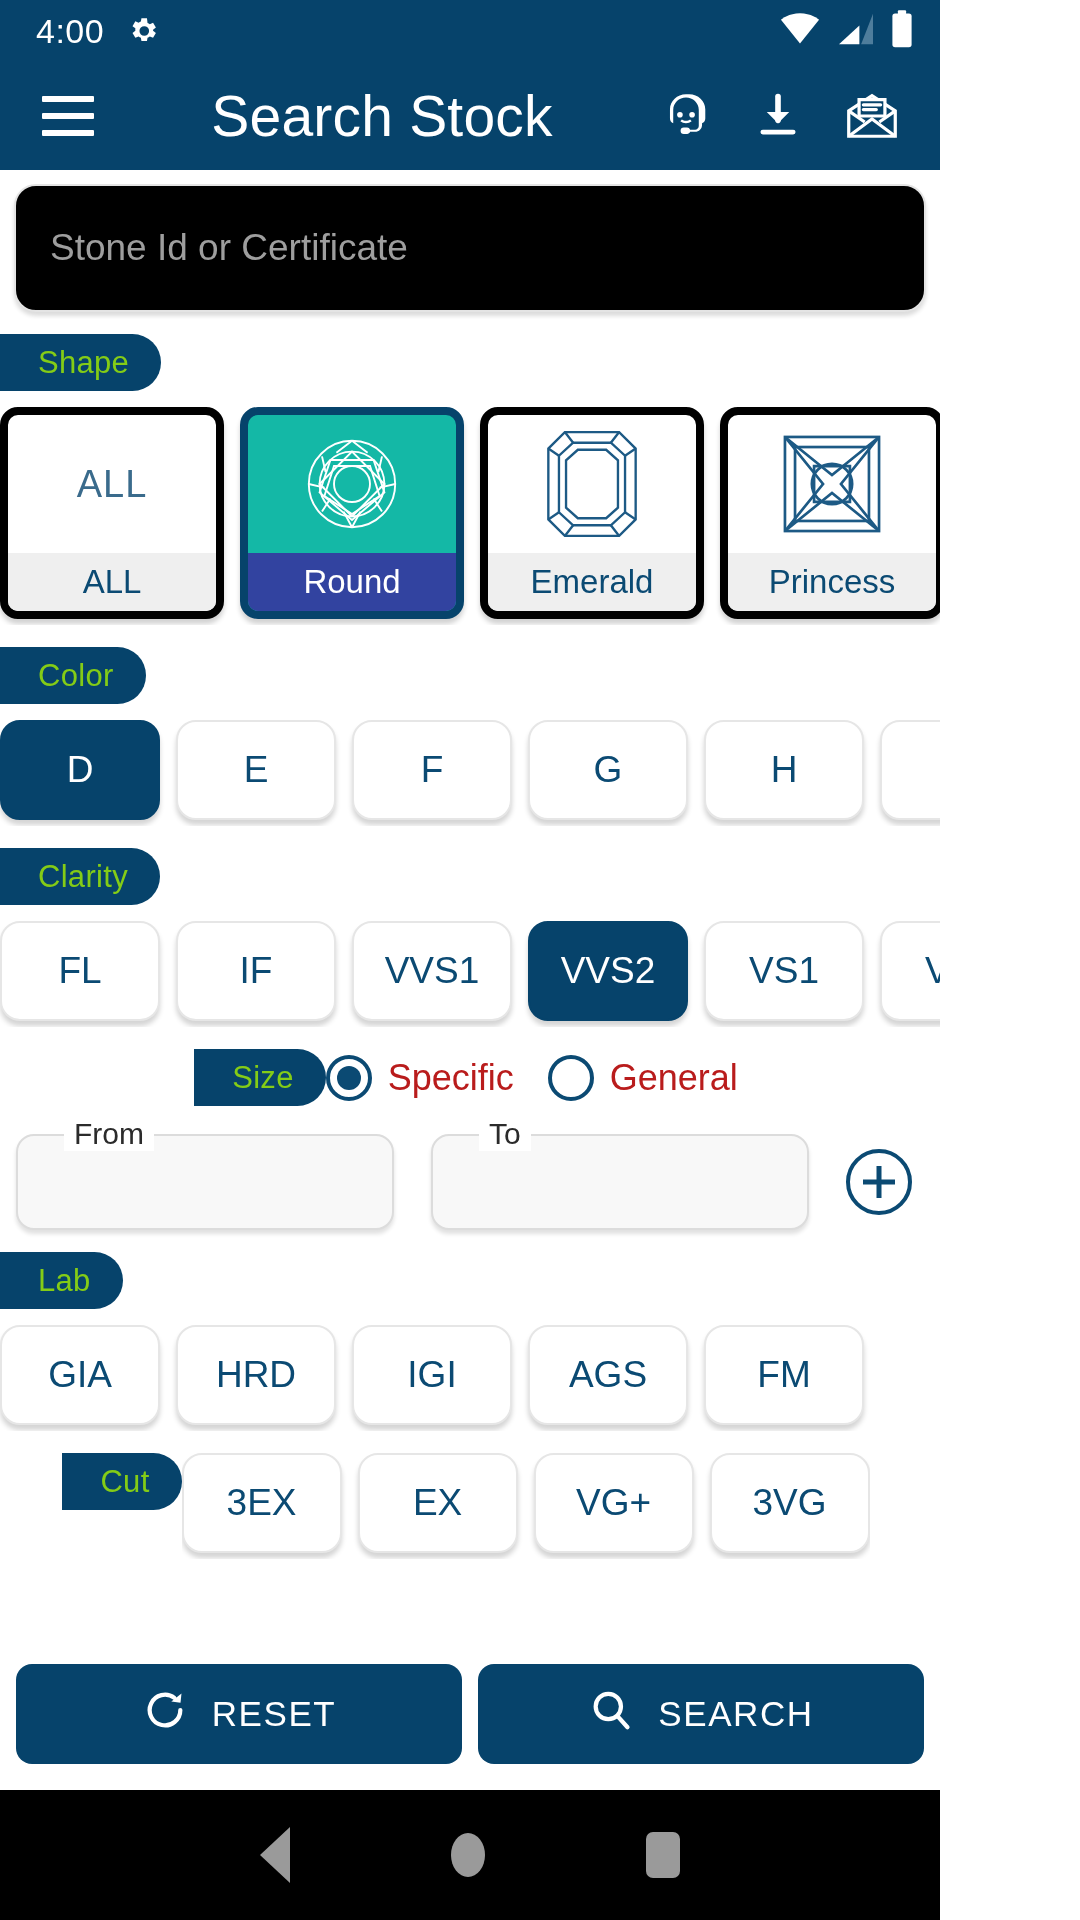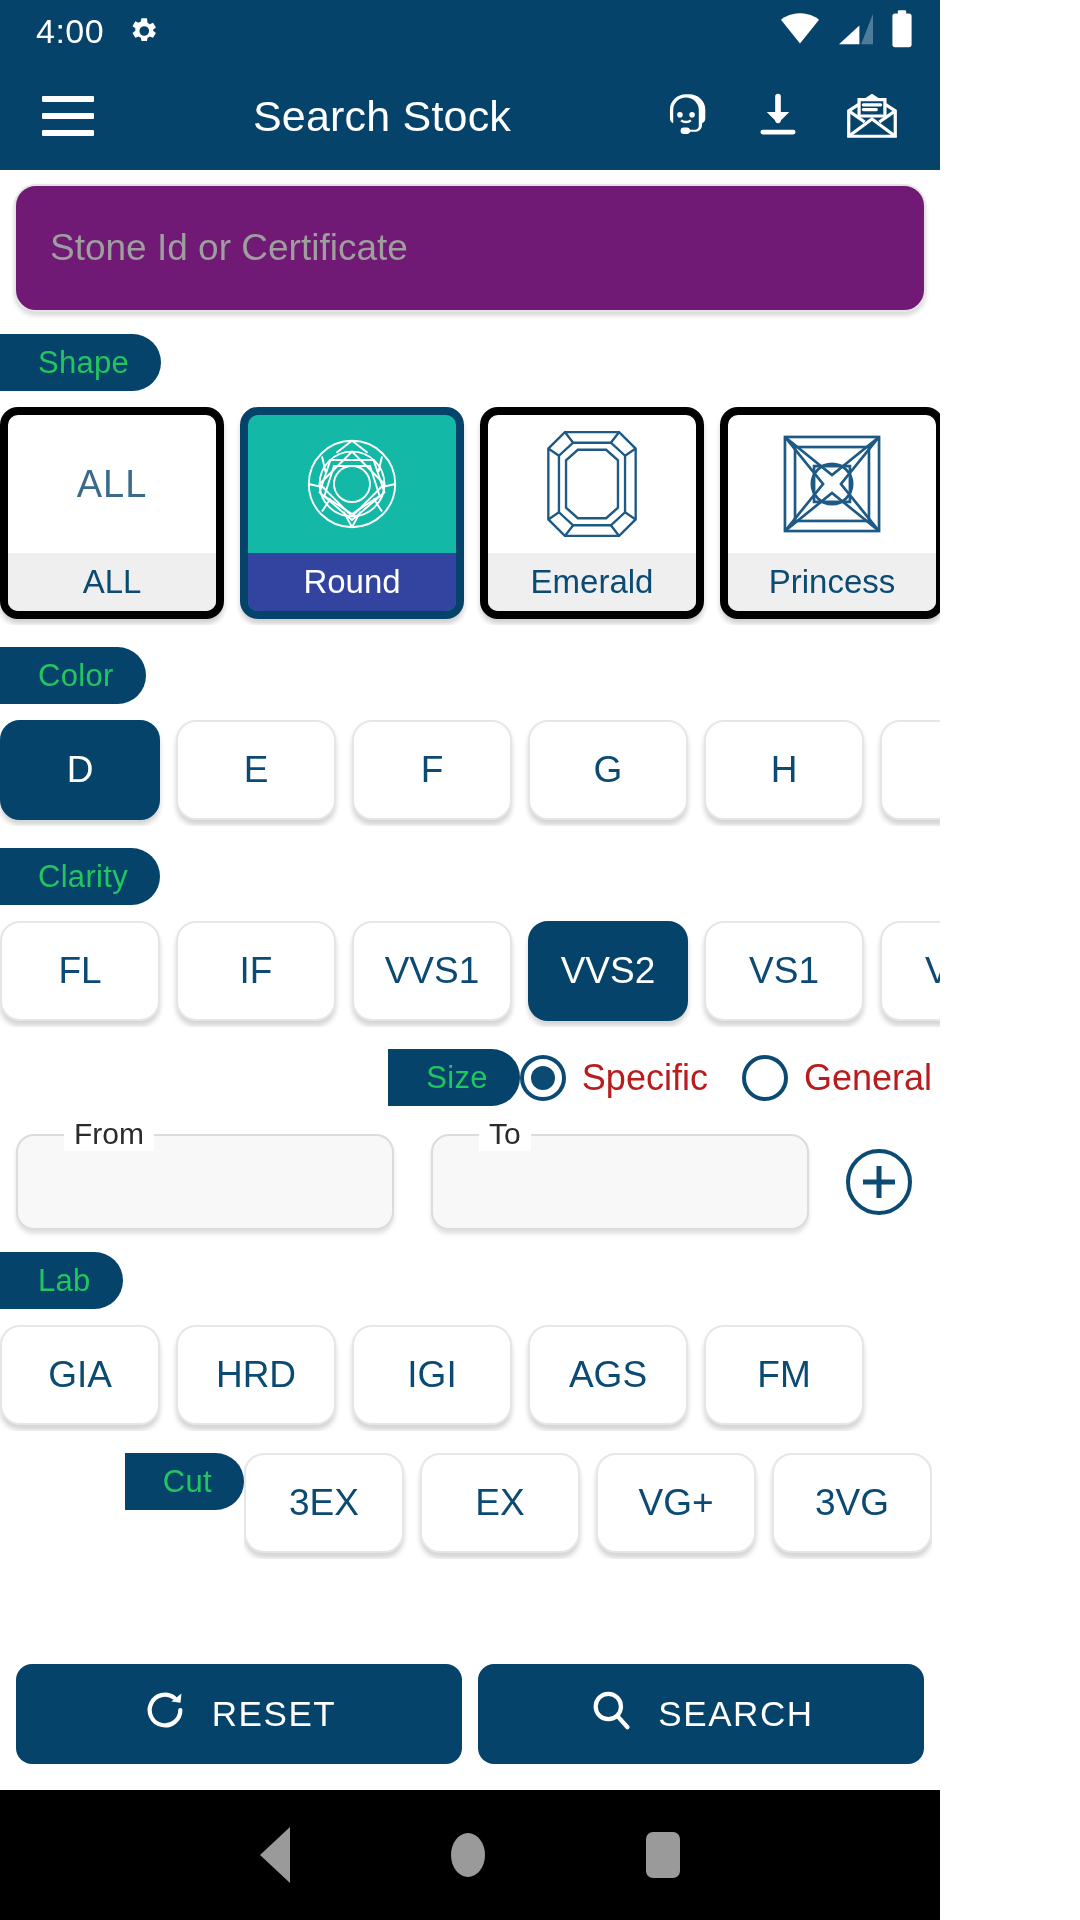--- a/index.html
+++ b/index.html
@@ -42,21 +42,21 @@
     display: flex;
     align-items: center;
     padding: 0 24px 0 42px;
     color: #ffffff;
   }
   .hamburger { width: 52px; display: flex; flex-direction: column; gap: 11px; cursor: pointer; }
   .hamburger span { display: block; height: 6px; background: #ffffff; border-radius: 1px; }
   .appbar-title {
     flex: 1;
     text-align: center;
-    font-size: 43px;
+    font-size: 57px;
     font-weight: 400;
     letter-spacing: 0.2px;
     margin-left: 10px;
   }
   .appbar-actions { display: flex; align-items: center; gap: 40px; padding-right: 16px; }
   .appbar-actions .act { display: flex; align-items: center; justify-content: center; cursor: pointer; }
 
   
   .content {
     position: absolute;
@@ -67,48 +67,48 @@
     overflow: hidden;
     background: #ffffff;
   }
 
   
   .searchfield-wrap { padding: 14px 14px 0 14px; }
   .searchfield {
     height: 128px;
     border: 2px solid #e4e4e4;
     border-radius: 22px;
-    background: #701a75;
+    background: #000000;
     box-shadow: 0 4px 4px rgba(0,0,0,0.14);
     display: flex;
     align-items: center;
     padding: 0 34px;
   }
   .searchfield .ph {
     font-size: 37px;
     color: #9e9e9e;
     font-weight: 400;
   }
 
   
   .pill {
     display: inline-flex;
     align-items: center;
     height: 57px;
     background: #06436b;
-    color: #22c55e;
+    color: #84cc16;
     font-size: 31px;
     padding: 0 32px 0 38px;
     border-top-right-radius: 30px;
     border-bottom-right-radius: 30px;
     margin-left: 0;
     letter-spacing: 0.3px;
   }
   .sec { margin-top: 22px; }
-  .sec-head { display: flex; align-items: center; justify-content: flex-end; padding-right: 8px; }
+  .sec-head { display: flex; align-items: center; justify-content: center; padding-right: 8px; }
 
   
   .chiprow {
     display: flex;
     gap: 16px;
     padding: 16px 0 6px 0;
     overflow: hidden;
     white-space: nowrap;
   }
 

